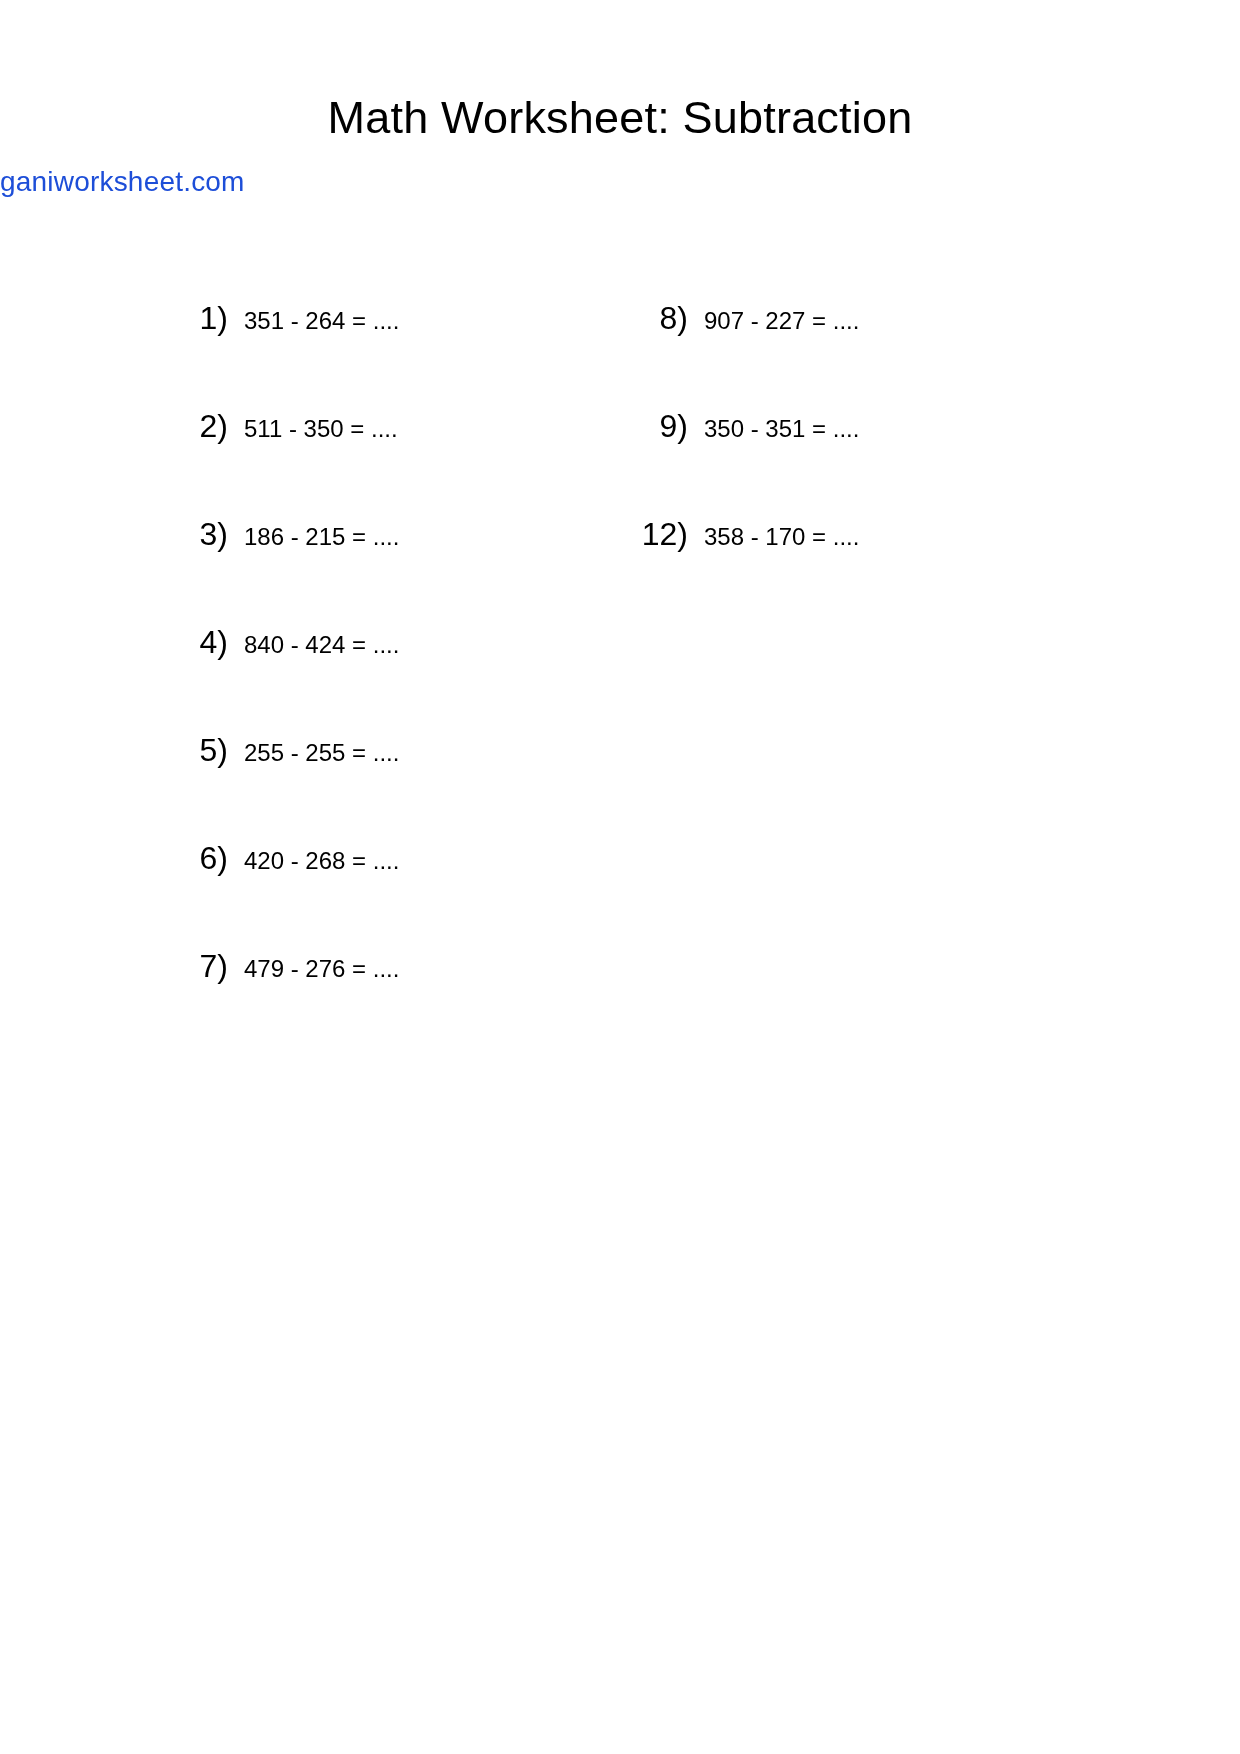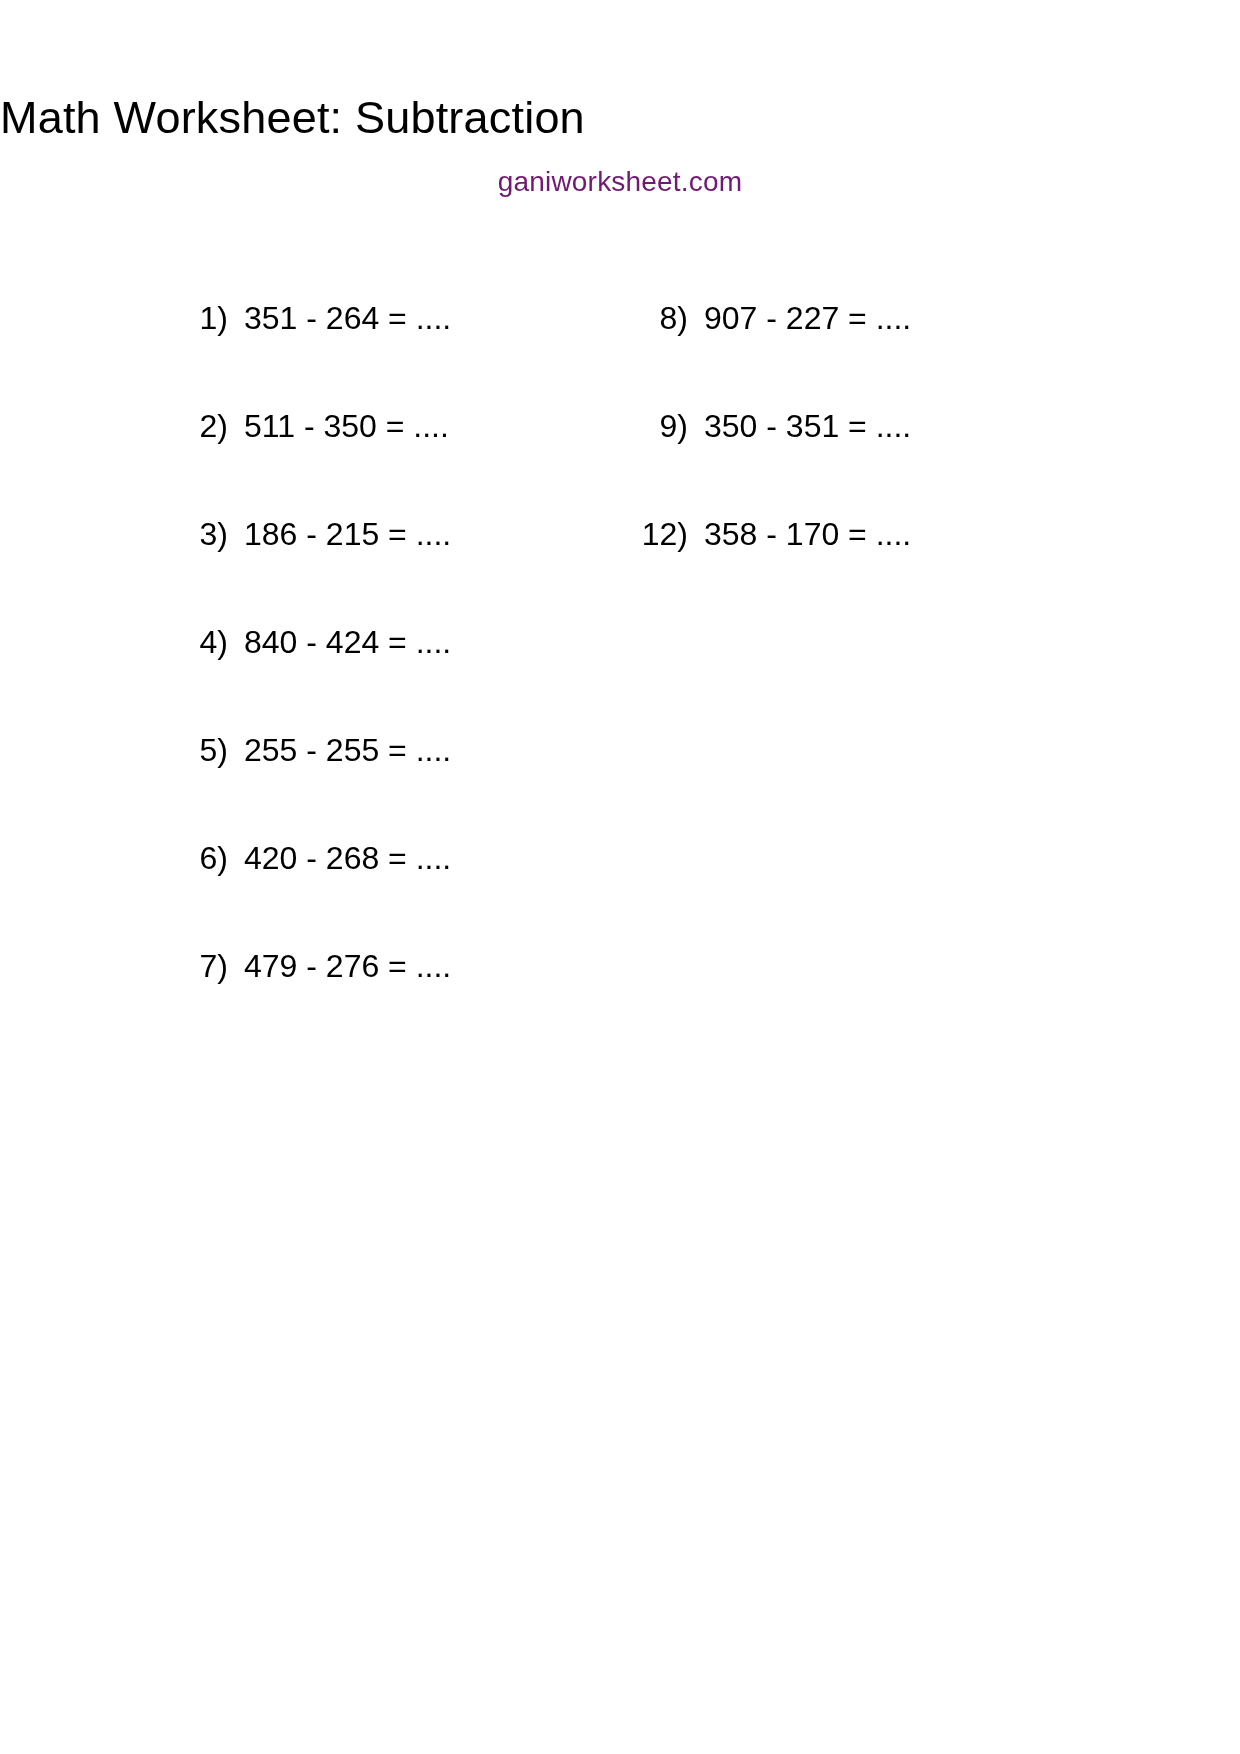--- a/index.html
+++ b/index.html
@@ -15,32 +15,31 @@
     position: relative;
     overflow: hidden;
   }
   .sheet {
     width: 1240px;
     height: 1754px;
     position: relative;
     box-sizing: border-box;
   }
   .title {
-    text-align: left;
+    text-align: center;
     font-size: 45px;
     font-weight: 400;
     color: #000000;
     margin: 0;
     padding-top: 92px;
     letter-spacing: 0.2px;
   }
   .subtitle {
-    text-align: center;
     font-size: 28px;
-    color: #701a75;
+    color: #1d4ed8;
     margin: 0;
     padding-top: 22px;
     letter-spacing: 0.2px;
   }
   .problems {
     position: absolute;
     top: 300px;
     left: 0;
     width: 1240px;
     display: flex;
@@ -69,21 +68,21 @@
   }
   .problem .num {
     display: inline-block;
     min-width: 52px;
     text-align: right;
     font-size: 32px;
   }
   .problem .expr {
     display: inline-block;
     padding-left: 16px;
-    font-size: 32px;
+    font-size: 24px;
   }
   .column-right .problem .num {
     min-width: 62px;
   }
 </style>
 </head>
 <body>
 
 <div class="sheet">
 

